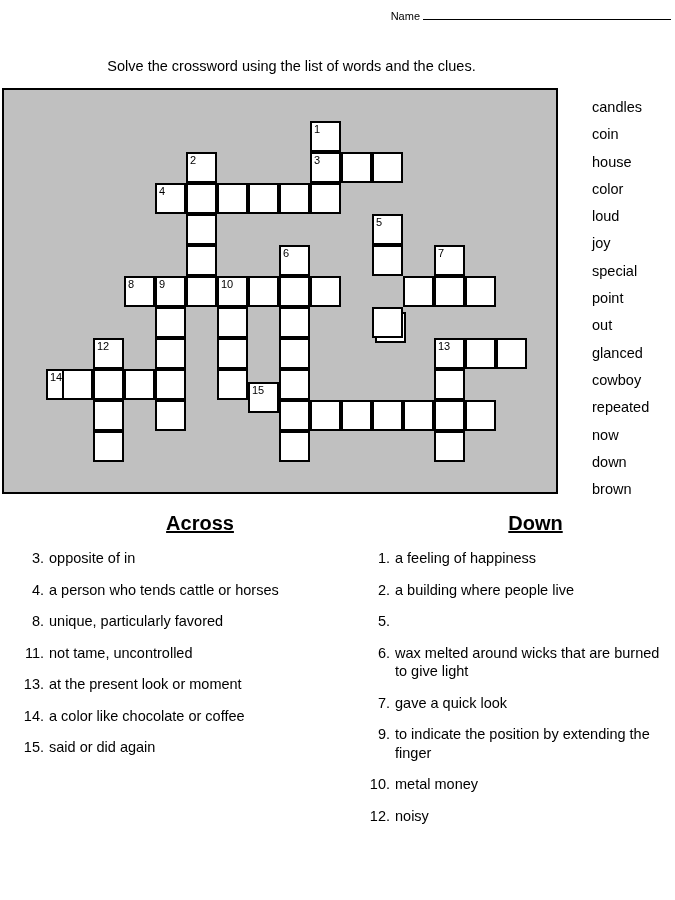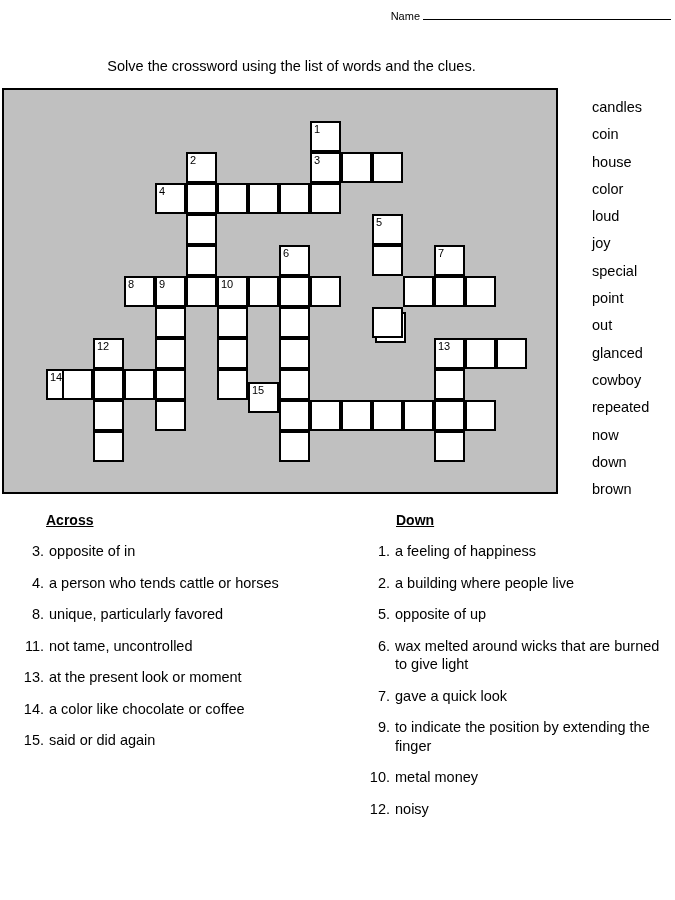--- a/index.html
+++ b/index.html
@@ -59,22 +59,22 @@
   }
   .wordlist div{ white-space:nowrap; }
 
   
   .clues{
     position:absolute; left:0; top:512px; width:675px; height:388px;
   }
   .col-across{ position:absolute; left:14px; top:0; width:340px; }
   .col-down{ position:absolute; left:360px; top:0; width:315px; }
   .clue-head{
-    font-size:14px; font-weight:bold; text-decoration:underline;
-    margin-left:32px; margin-bottom:14px;
+    font-size:20px; font-weight:bold; text-decoration:underline;
+    margin-left:32px; margin-bottom:14px;text-align:center;
   }
   .clue-head.down{ margin-left:36px; }
   .clue{
     display:flex; font-size:14.5px; line-height:18.5px;
     margin-bottom:13px;
   }
   .clue .n{ width:30px; text-align:right; flex:0 0 30px; padding-right:5px; }
   .clue .t{ flex:1; }
 </style>
 </head>
@@ -240,21 +240,20 @@
         <div class="clue">
           <span class="n">1.</span>
           <span class="t">a feeling of happiness</span>
         </div>
         <div class="clue">
           <span class="n">2.</span>
           <span class="t">a building where people live</span>
         </div>
         <div class="clue">
           <span class="n">5.</span>
-          <span class="t">opposite of up</span>
         </div>
         <div class="clue">
           <span class="n">6.</span>
           <span class="t">wax melted around wicks that are burned to give light</span>
         </div>
         <div class="clue">
           <span class="n">7.</span>
           <span class="t">gave a quick look</span>
         </div>
         <div class="clue">

